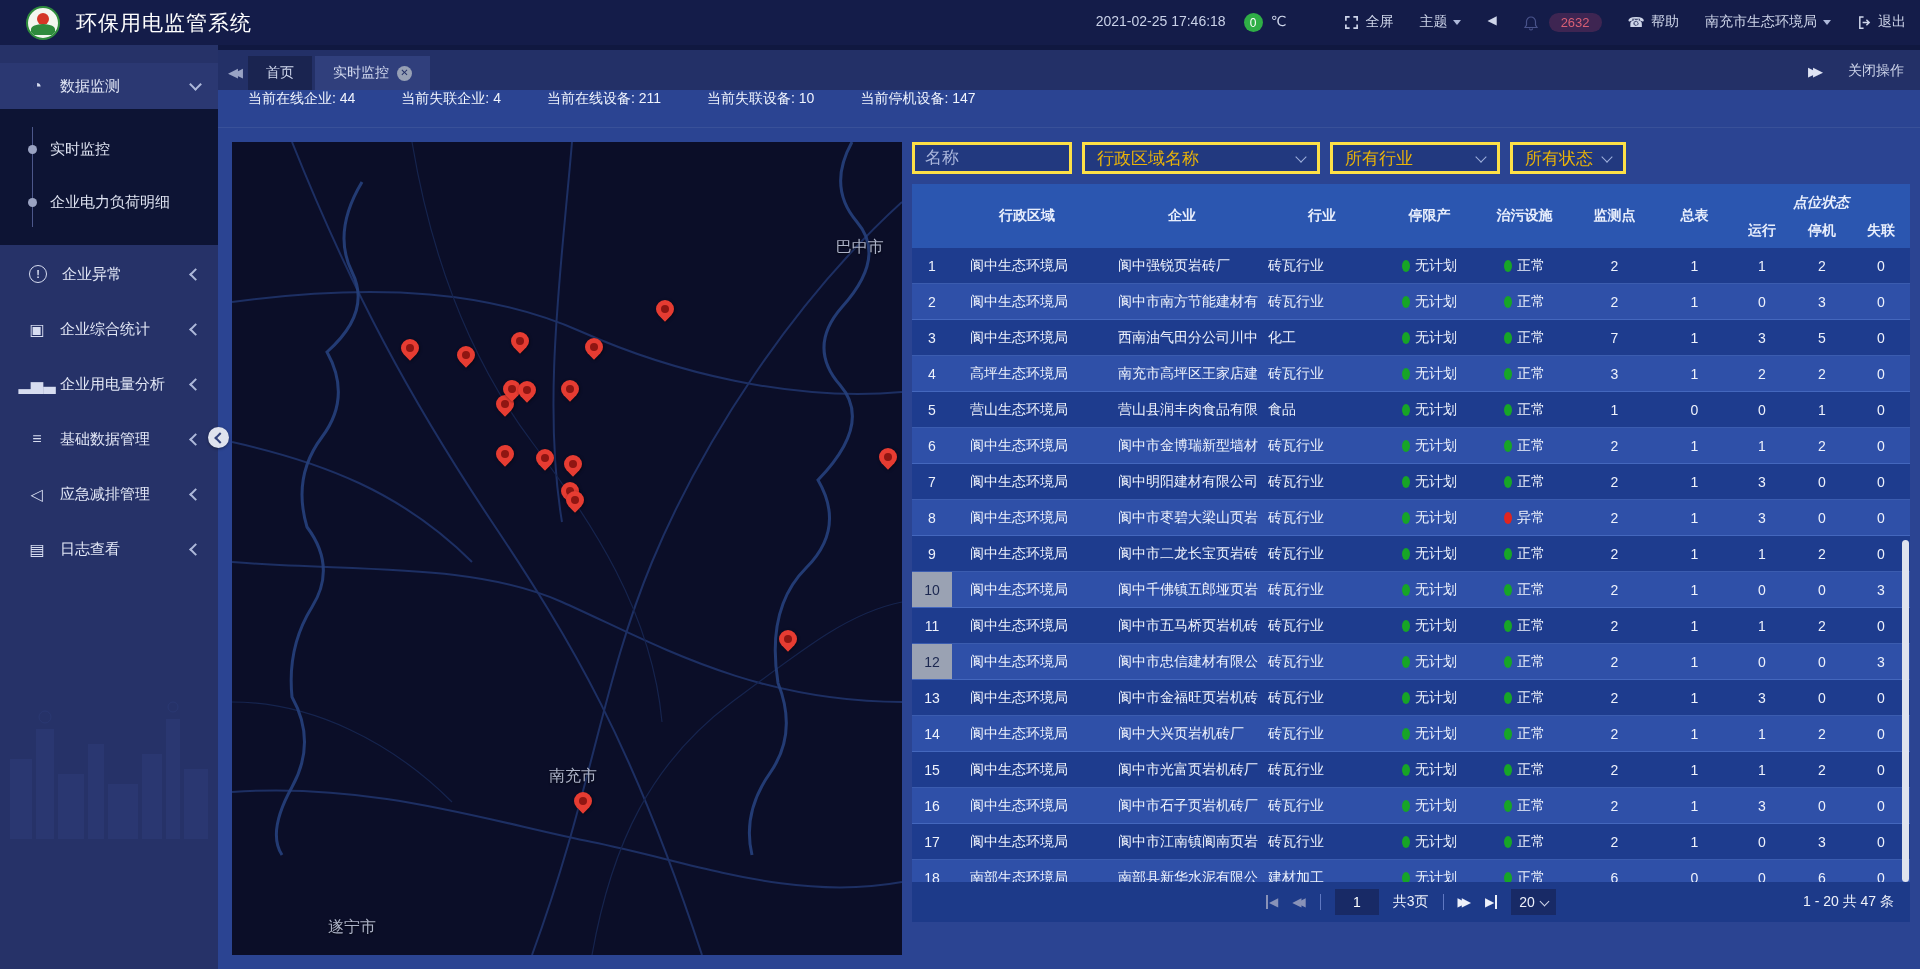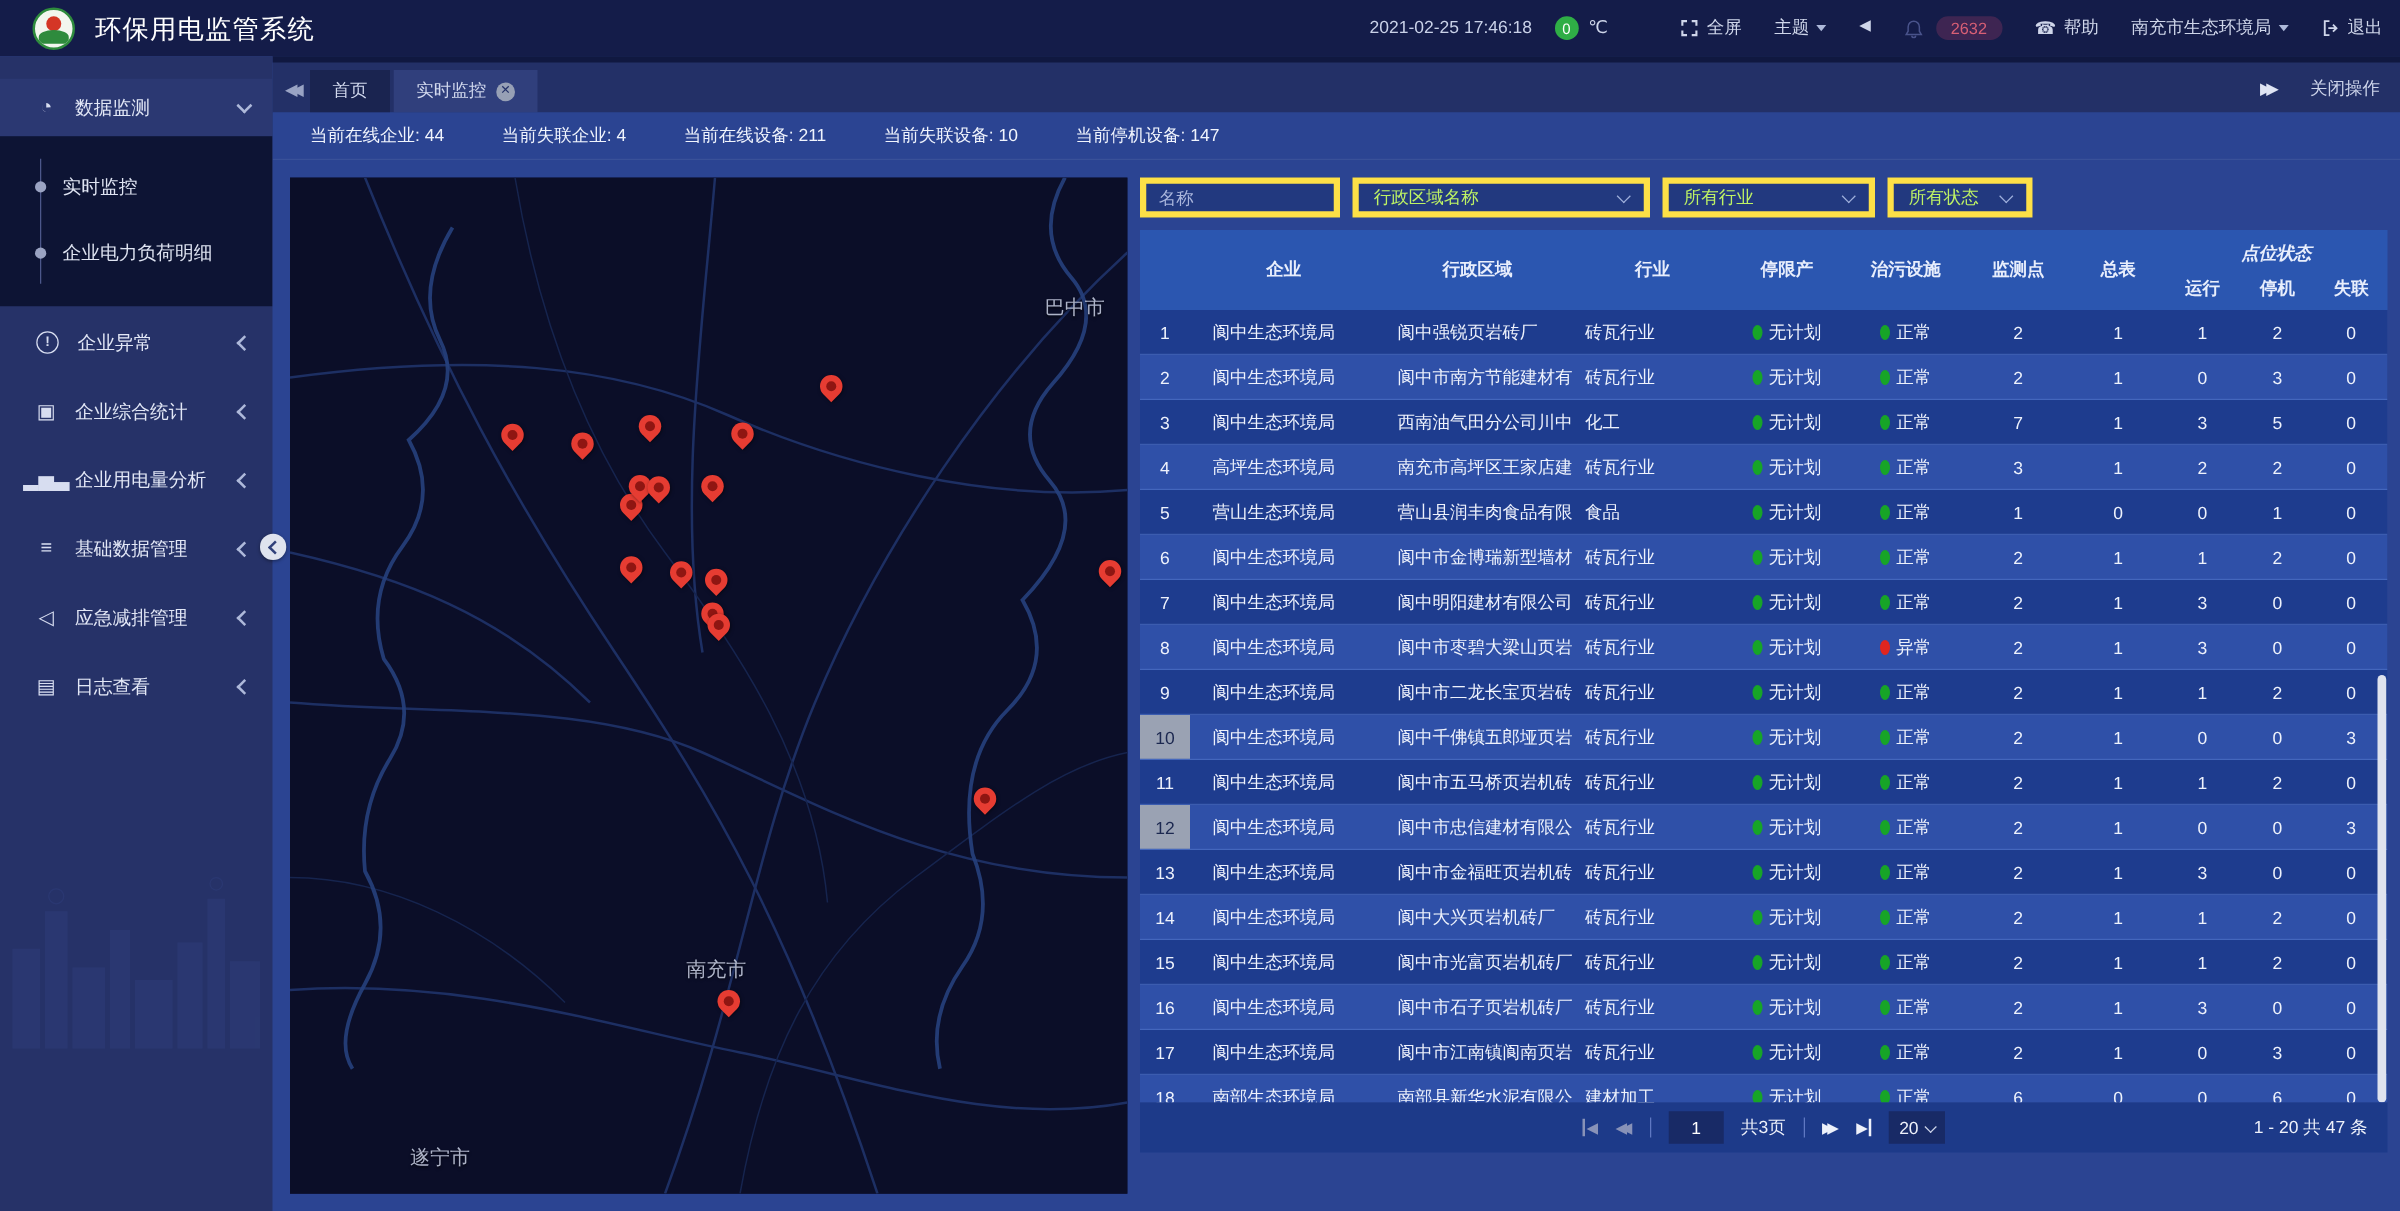--- a/index.html
+++ b/index.html
@@ -53,37 +53,37 @@
   .tabbar{height:45px;background:#233067;border-top:5px solid #101840;box-sizing:border-box;display:flex;align-items:flex-end;padding-left:10px;}
   .tab-arrows{color:#99a3c4;font-size:13px;letter-spacing:-5px;margin:0 10px 10px 0;cursor:pointer;}
   .tab{height:34px;display:flex;align-items:center;padding:0 18px;font-size:14px;color:#d2d9ee;background:#1a2450;margin-right:3px;cursor:pointer;}
   .tab.active{background:#303f7c;}
   .tab-close{width:15px;height:15px;border-radius:50%;background:#97a0b5;color:#233067;font-size:10px;font-weight:bold;display:flex;align-items:center;justify-content:center;margin-left:8px;line-height:1;}
   .tabbar-right{margin-left:auto;display:flex;align-items:center;margin-bottom:10px;padding-right:16px;}
   .tabbar-right .arrows{color:#dfe4f4;font-size:13px;letter-spacing:-5px;margin-right:30px;cursor:pointer;}
   .close-ops{color:#cdd4ea;font-size:14px;cursor:pointer;}
 
   .content{flex:1;background:#2b4492;display:flex;flex-direction:column;min-height:0;}
-  .statusbar{height:37px;display:flex;align-items:center;padding-left:30px;color:#f0f4fd;font-size:14px;border-bottom:1px solid rgba(255,255,255,0.07);}
+  .statusbar{height:37px;display:flex;padding-left:30px;color:#f0f4fd;font-size:14px;border-bottom:1px solid rgba(255,255,255,0.07);}
   .sb-item{margin-right:46px;}
 
   .panels{flex:1;display:flex;padding:14px 10px 0 14px;gap:10px;min-height:0;}
 
   
   .map{width:670px;height:813px;background:#0b0e28;position:relative;overflow:hidden;flex:none;}
   .map svg.roads{position:absolute;inset:0;}
   .city-label{position:absolute;transform:translate(-50%,-50%);color:#aeb4c8;font-size:16px;white-space:nowrap;text-shadow:0 1px 2px rgba(0,0,0,.6);}
   .pin{position:absolute;width:18px;height:18px;transform:translate(-50%,-100%);cursor:pointer;}
   .pin::before{content:'';position:absolute;inset:0;background:#e63c32;border-radius:50% 50% 50% 0;transform:rotate(-45deg);box-shadow:0 1px 3px rgba(0,0,0,.5);}
   .pin::after{content:'';position:absolute;left:5px;top:5px;width:8px;height:8px;border-radius:50%;background:#8f1612;}
 
   
   .right{width:998px;flex:none;display:flex;flex-direction:column;}
   .filters{display:flex;gap:10px;height:32px;margin-bottom:10px;flex:none;}
-  .f-ctl{background:#22397f;border:5px solid #fde047;color:#bef264;font-size:14px;display:flex;align-items:center;box-sizing:border-box;}
+  .f-ctl{background:#22397f;border:3px solid #fde047;color:#eab308;font-size:17px;display:flex;align-items:center;box-sizing:border-box;}
   .f-input{width:160px;padding-left:10px;}
   .f-input::placeholder{color:#aab6dc;}
   input.f-ctl{outline:none;}
   .f-select{justify-content:space-between;padding:0 12px;cursor:pointer;}
   .f-select .chev{border-color:#9fb0dc;margin-left:10px;}
   .w-region{width:238px;}.w-industry{width:170px;}.w-status{width:116px;}
   .f-select .chev-d{border-right:1.5px solid #9fb0dc;border-bottom:1.5px solid #9fb0dc;}
 
   .grid{display:grid;grid-template-columns:40px 150px 160px 120px 95px 95px 85px 75px 60px 60px 58px;}
   .thead{background:#2b56b0;grid-template-rows:30px 34px;color:#e8eefc;font-size:14px;font-weight:bold;flex:none;}
@@ -322,22 +322,22 @@
                 <span class="chev chev-d"></span>
               </div>
               <div class="f-ctl f-select w-status">
                 <span>所有状态</span>
                 <span class="chev chev-d"></span>
               </div>
             </div>
 
             <div class="grid thead">
               <div class="th"></div>
+              <div class="th">行政区域</div>
               <div class="th">企业</div>
-              <div class="th">行政区域</div>
               <div class="th">行业</div>
               <div class="th">停限产</div>
               <div class="th">治污设施</div>
               <div class="th">监测点</div>
               <div class="th">总表</div>
               <div class="th-group">点位状态</div>
               <div class="th-sub">运行</div>
               <div class="th-sub">停机</div>
               <div class="th-sub">失联</div>
             </div>

